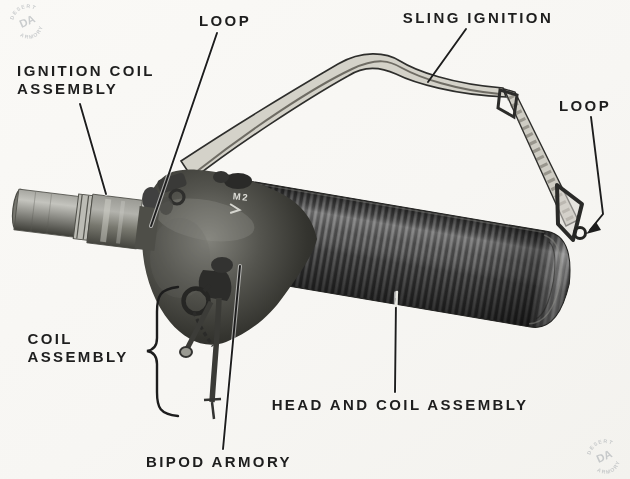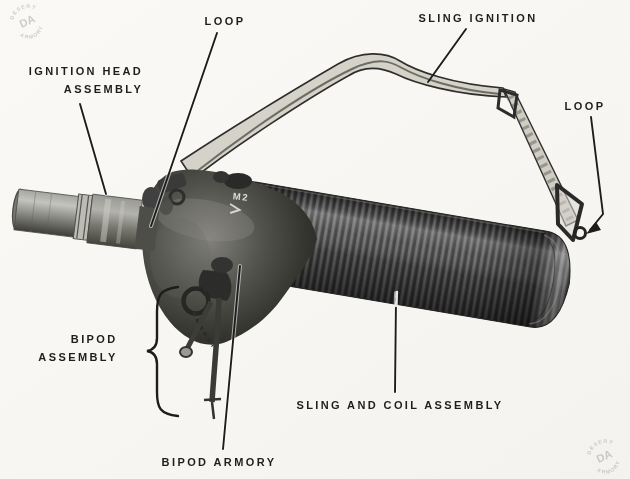--- a/index.html
+++ b/index.html
@@ -4,22 +4,22 @@
 <style>
   html,body{margin:0;padding:0;background:#e9e8e5;}
   .stage{
     position:relative;width:630px;height:479px;overflow:hidden;
     background:linear-gradient(145deg,#faf9f6 0%,#f7f6f3 55%,#f3f2ee 100%);
     font-family:"Liberation Sans",sans-serif;
   }
   .stage svg{position:absolute;left:0;top:0;}
   .lbl{
     position:absolute;transform:translateX(-50%);
-    font-weight:700;font-size:11px;letter-spacing:2.4px;
-    color:#1e1e1e;white-space:nowrap;text-align:right;line-height:18px;
+    font-weight:700;font-size:15px;letter-spacing:2.4px;
+    color:#1e1e1e;white-space:nowrap;text-align:left;line-height:18px;
     -webkit-font-smoothing:antialiased;
   }
 </style>
 </head>
 <body>
 
 <div class="stage">
 
 <svg width="630" height="479" viewBox="0 0 630 479">
   <defs>
@@ -181,28 +181,28 @@
       <textPath href="#wmArcBot" startOffset="50%" text-anchor="middle">ARMORY</textPath>
     </text>
   </g>
 </svg>
 
 <div class="lbl" style="left:225px;top:12px">LOOP</div>
 
 <div class="lbl" style="left:478px;top:9px">SLING IGNITION</div>
 
 <div class="lbl" style="left:86px;top:62px">
-  <div>IGNITION HEAD</div>
+  <div>IGNITION COIL</div>
   <div>ASSEMBLY</div>
 </div>
 
 <div class="lbl" style="left:585px;top:97px">LOOP</div>
 
 <div class="lbl" style="left:78px;top:330px">
-  <div>BIPOD</div>
+  <div>COIL</div>
   <div>ASSEMBLY</div>
 </div>
 
-<div class="lbl" style="left:400px;top:396px">SLING AND COIL ASSEMBLY</div>
+<div class="lbl" style="left:400px;top:396px">HEAD AND COIL ASSEMBLY</div>
 
 <div class="lbl" style="left:219px;top:453px">BIPOD ARMORY</div>
 
 </div>
 
 </body></html>

